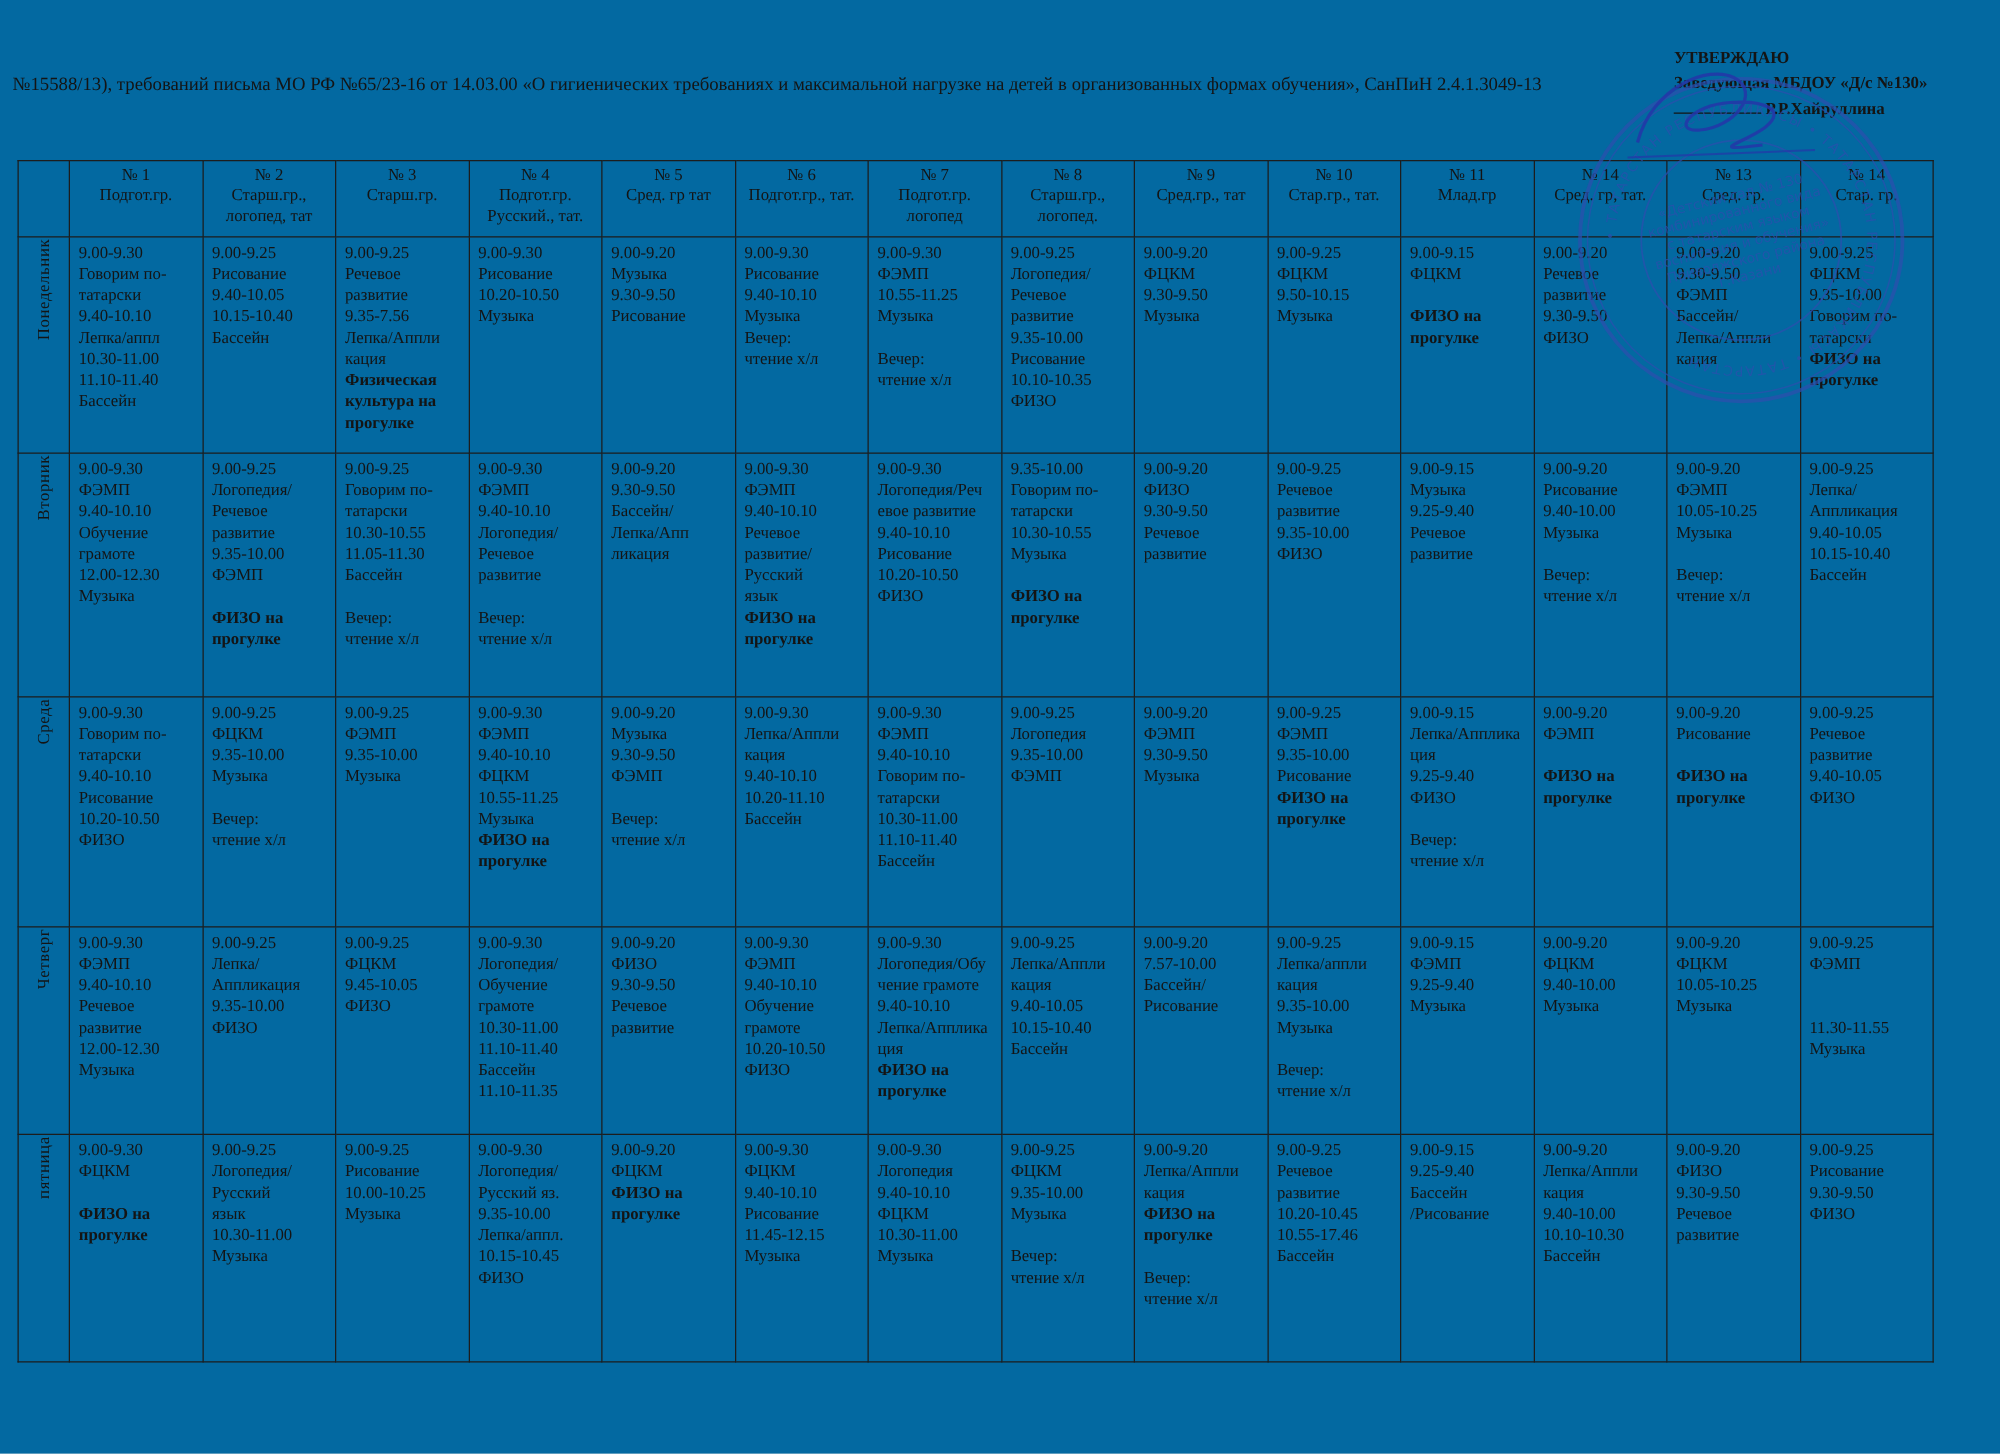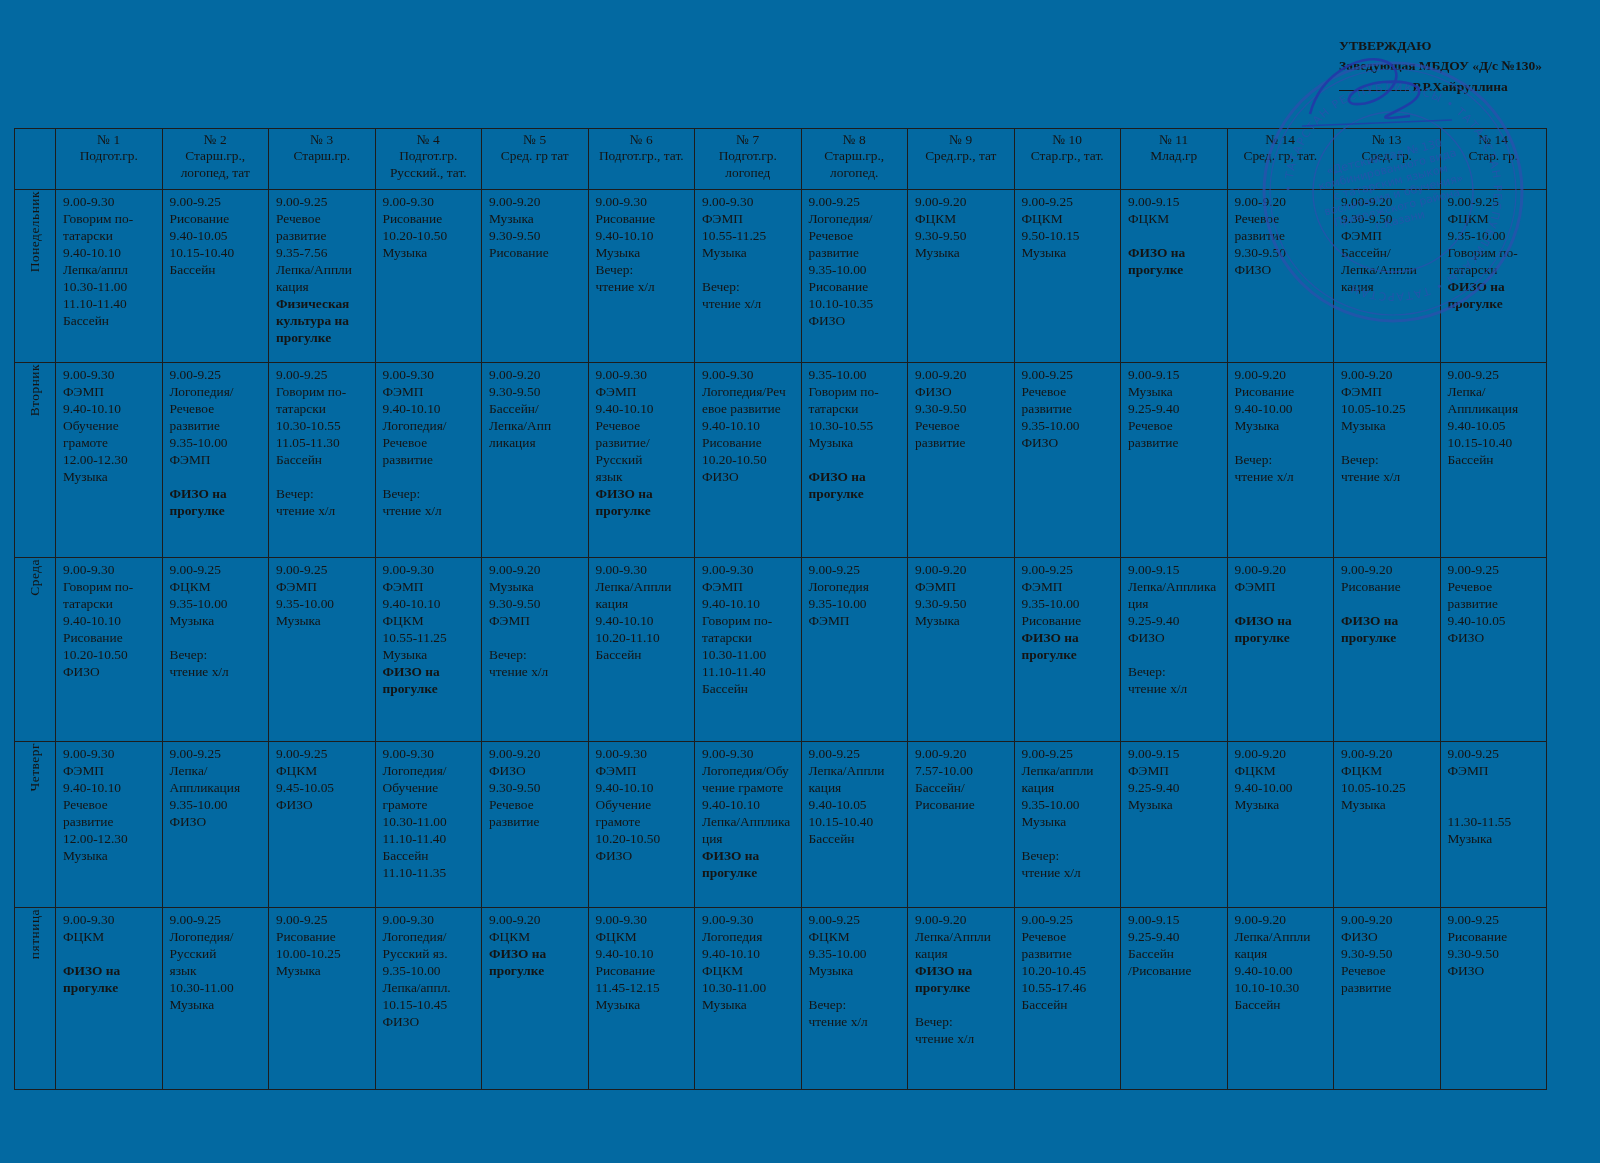--- a/index.html
+++ b/index.html
@@ -41,20 +41,21 @@
   <div class="approval">
     <div>УТВЕРЖДАЮ</div>
     <div>Заведующая МБДОУ «Д/с №130»</div>
     <div>
       <span class="sig-underline"></span>
       <span>Р.Р.Хайруллина</span>
     </div>
   </div>
 
   <div class="doc-header">
+    <div class="sub">№15588/13), требований письма МО РФ №65/23-16 от 14.03.00 «О гигиенических требованиях и максимальной нагрузке на детей в организованных формах обучения», СанПиН 2.4.1.3049-13</div>
   </div>
 
   <table class="sched">
       <thead>
         <tr>
           <th class="corner"></th>
           <th class="colh">
             <div class="num">№ 1</div>
             <div class="grp">Подгот.гр.</div>
           </th>

